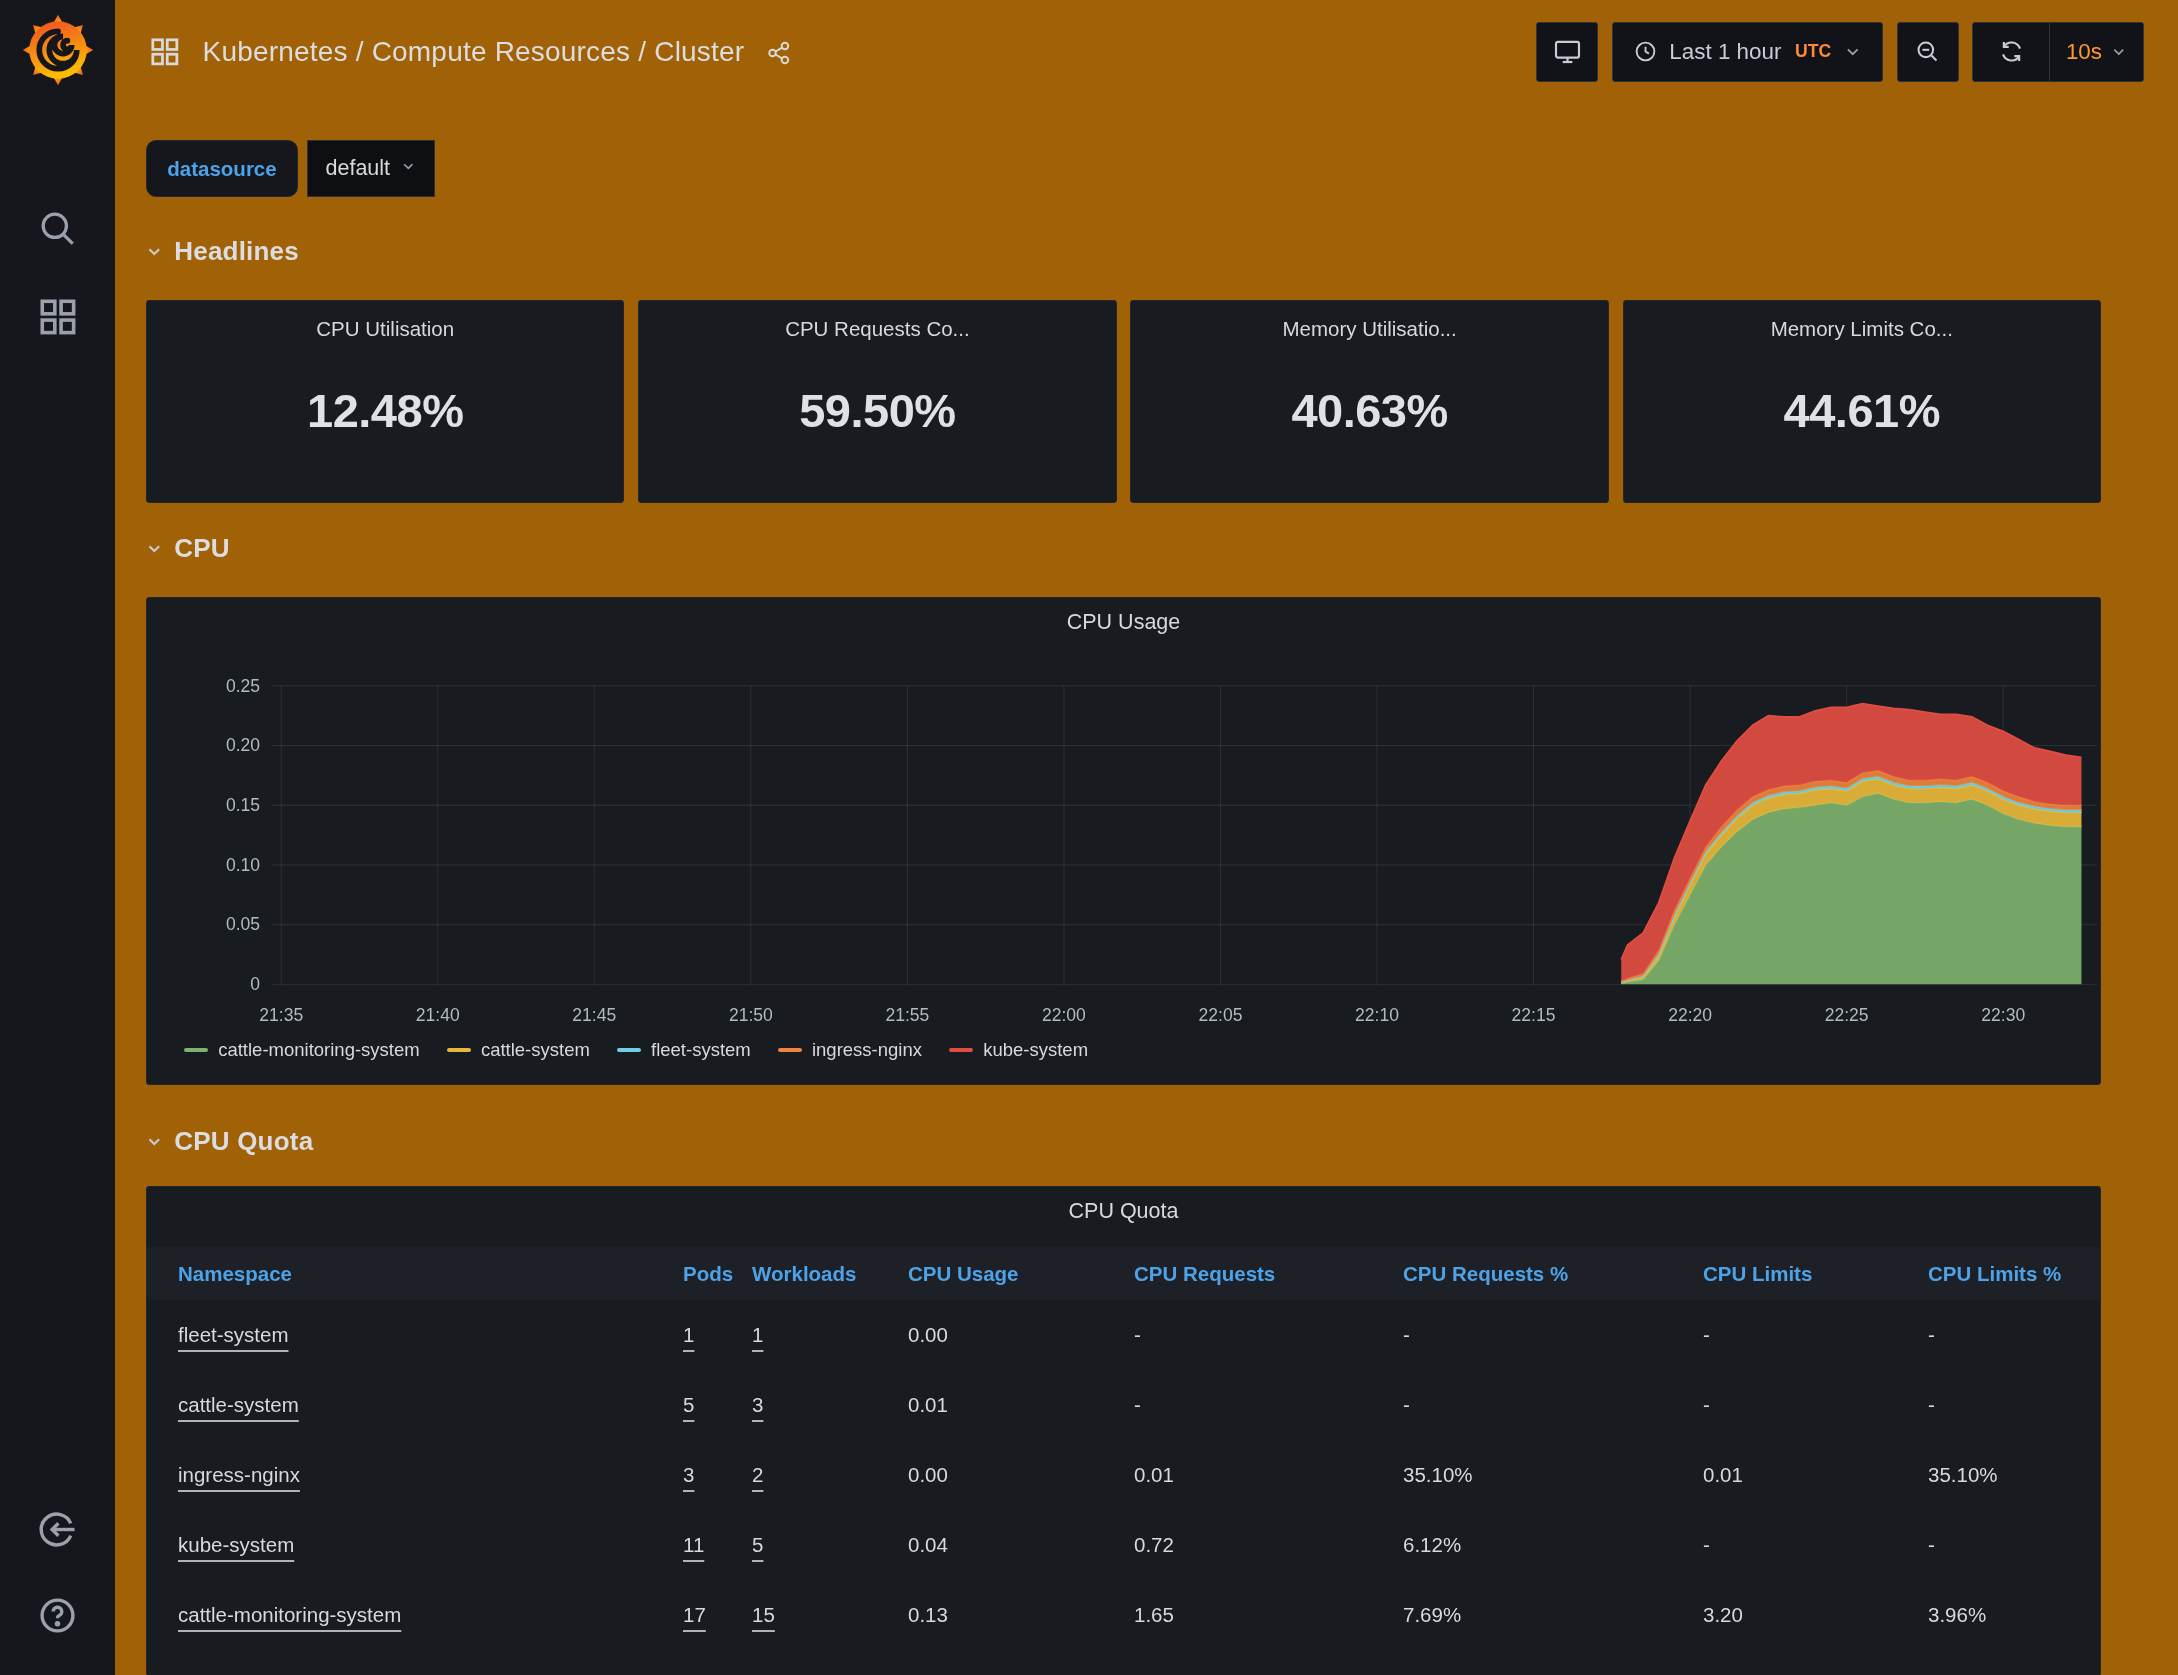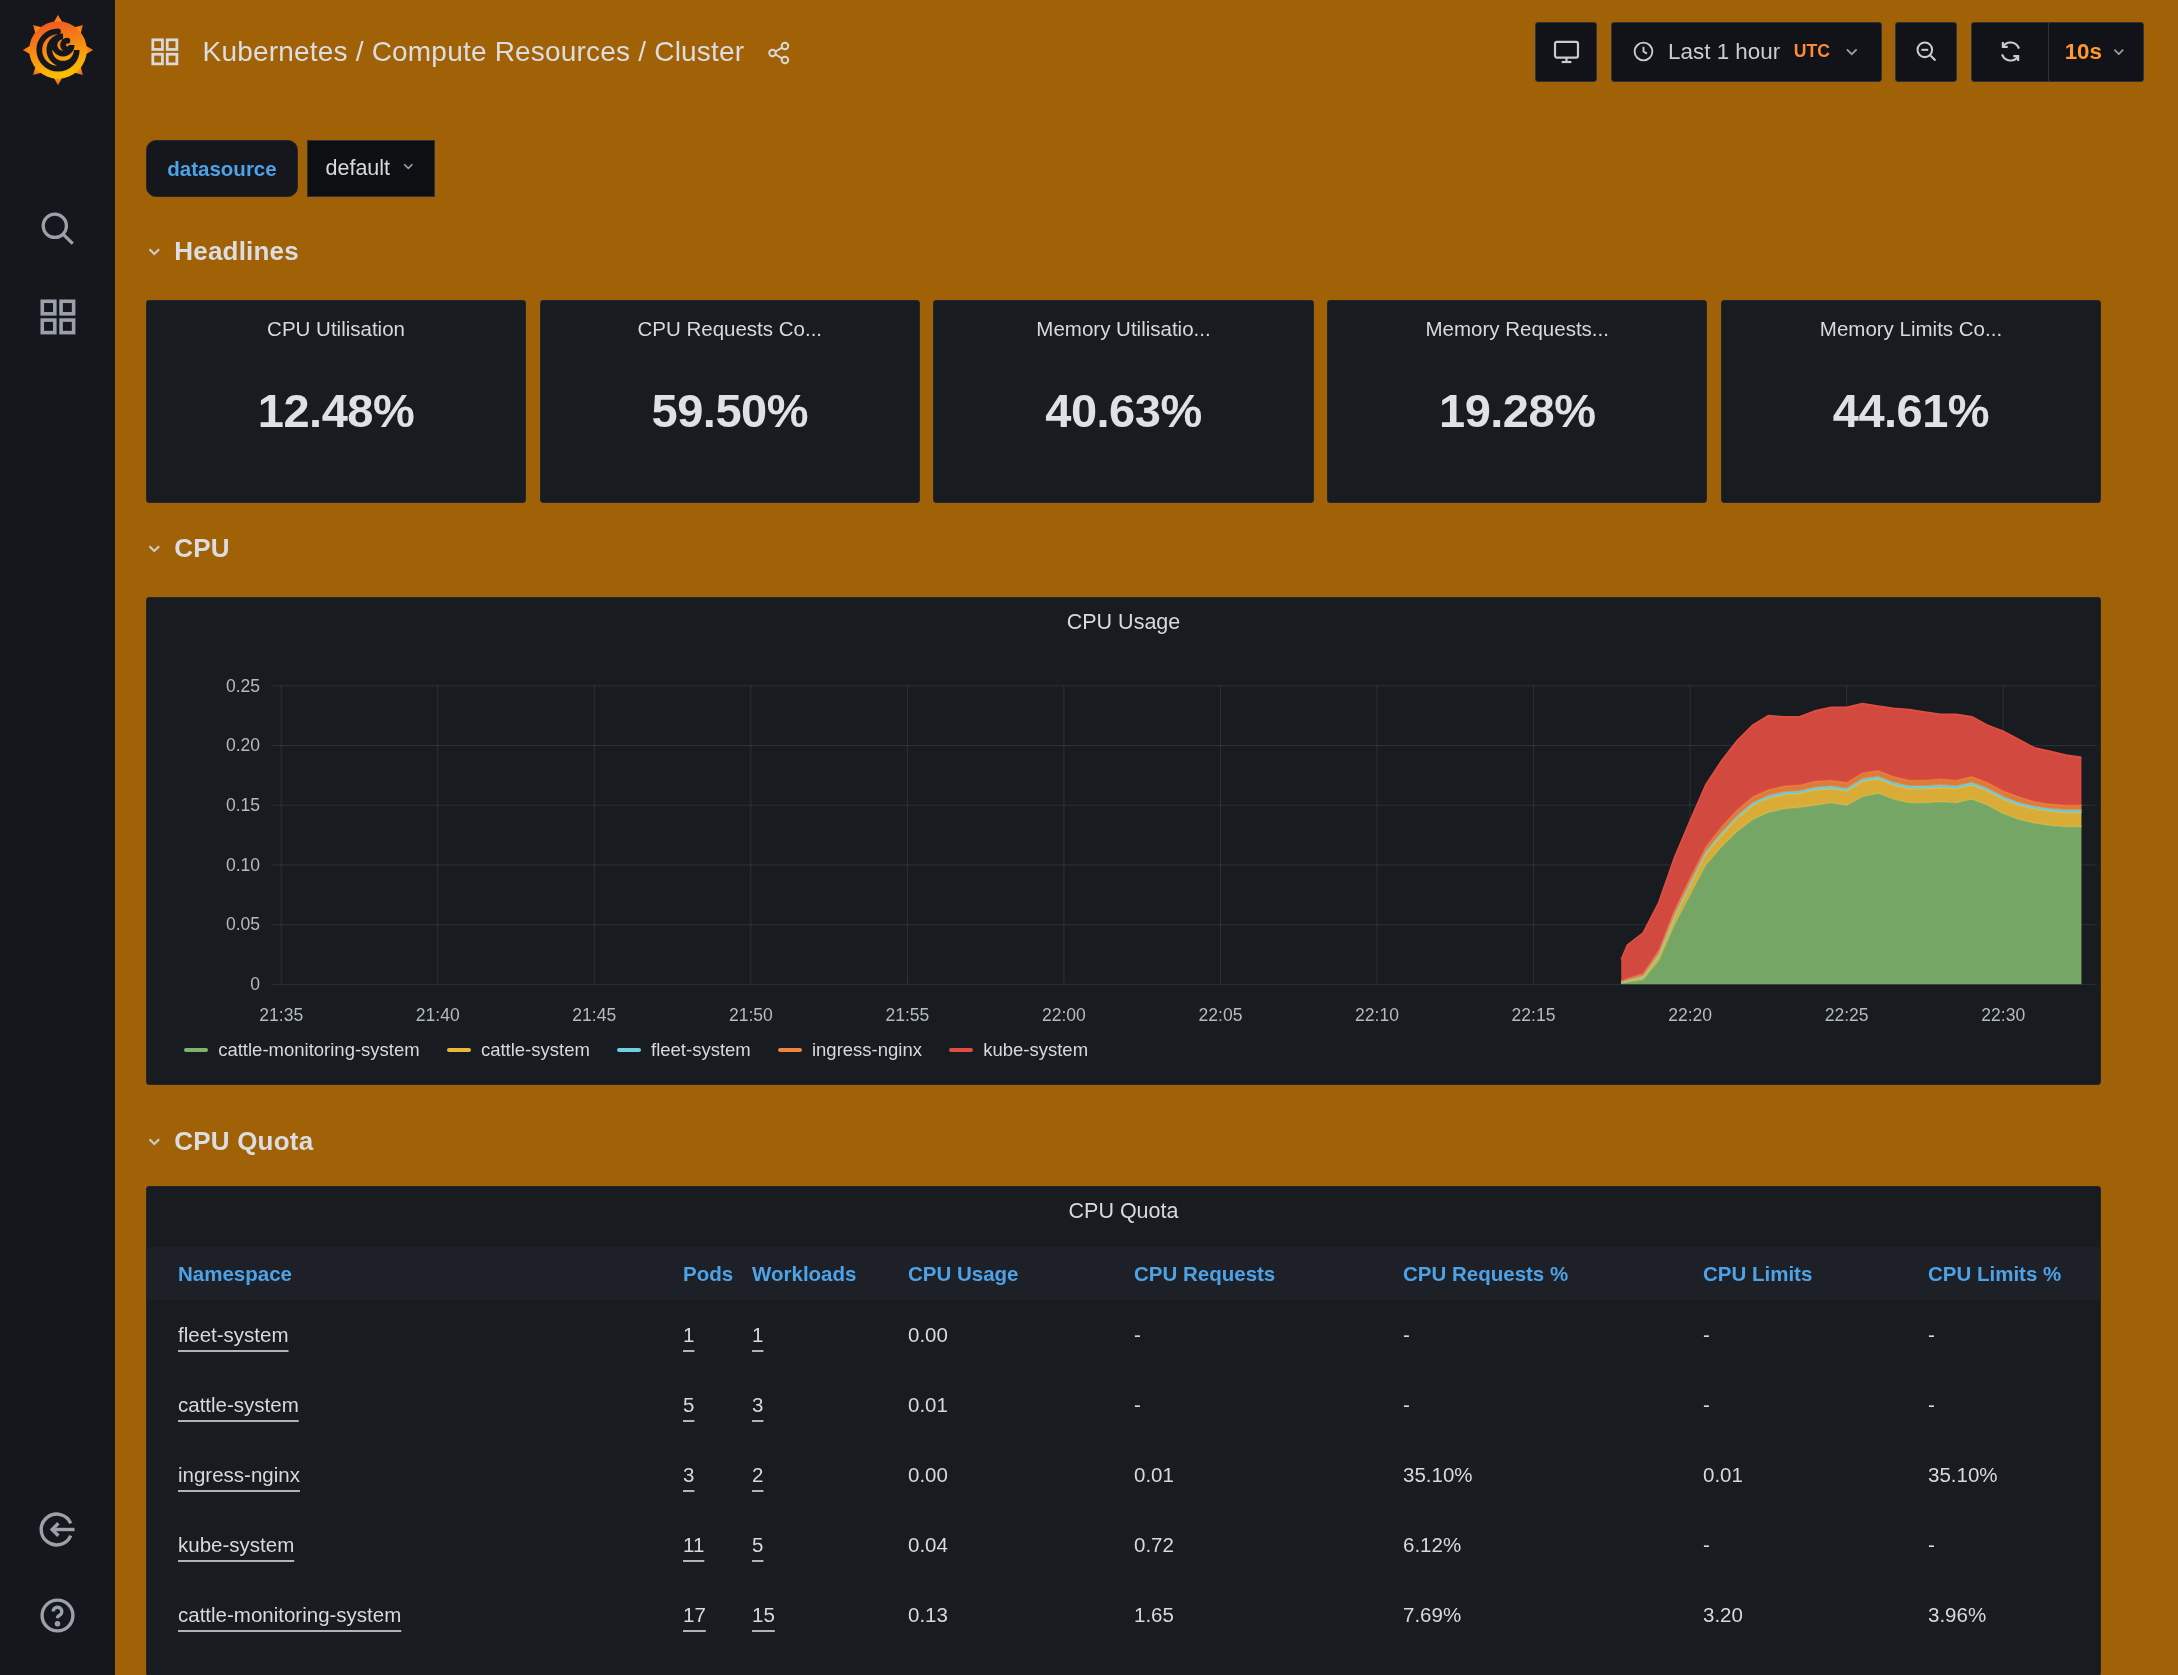--- a/index.html
+++ b/index.html
@@ -29,21 +29,21 @@
   .btn { background:#111318; border:1px solid #2e333a; border-radius:2.9px; display:flex; align-items:center;
          color:#c7cdd4; cursor:pointer; }
   .btn svg { display:block; }
   .btn.icon-btn { width:62px; justify-content:center; }
   .btn.time-btn { padding:0 19.5px; gap:11.7px; }
   .time-label { font-size:22.4px; font-weight:500; color:#c7cdd4; white-space:nowrap; }
   .utc { font-size:17.6px; font-weight:700; color:#ff8a3c; margin-left:2px; }
   .refresh-group { display:flex; align-items:stretch; padding:0; }
   .refresh-left { display:flex; align-items:center; justify-content:center; width:76px; }
   .refresh-right { display:flex; align-items:center; gap:7.8px; padding:0 15.6px; border-left:1px solid #2e333a; }
-  .interval { font-size:22.4px; font-weight:700; color:#ff9830; }
+  .interval { font-size:22.4px; font-weight:400; color:#ff9830; }
   .chev { color:#9aa1ab; }
 
   
   .var-label { position:absolute; left:146px; top:140px; width:152px; height:57px; background:#15171c;
                border:1px solid #25282e; border-radius:10px; display:flex; align-items:center; justify-content:center;
                font-size:20.5px; font-weight:600; color:#4da2e8; }
   .var-value { position:absolute; left:307px; top:140px; width:128px; height:57px; background:#0d0f13;
                border:1px solid #2e333a; border-radius:0; display:flex; align-items:center; justify-content:center;
                gap:9.8px; font-size:21.5px; color:#d8d9da; cursor:pointer; }
 
@@ -257,24 +257,20 @@
         <div class="stat-title">CPU Utilisation</div>
                  <div class="stat-value">12.48%</div>
       </div>
       <div class="stat-panel">
         <div class="stat-title">CPU Requests Co...</div>
                  <div class="stat-value">59.50%</div>
       </div>
       <div class="stat-panel">
         <div class="stat-title">Memory Utilisatio...</div>
                  <div class="stat-value">40.63%</div>
-      </div>
-      <div class="stat-panel">
-        <div class="stat-title">Memory Requests...</div>
-                 <div class="stat-value">19.28%</div>
       </div>
       <div class="stat-panel">
         <div class="stat-title">Memory Limits Co...</div>
                  <div class="stat-value">44.61%</div>
       </div>
     </div>
 
   <div class="panel" id="chart-panel">
     <div class="panel-title">CPU Usage</div>
     <svg id="chart-svg" width="1955" height="488" viewBox="0 0 2005 500">

